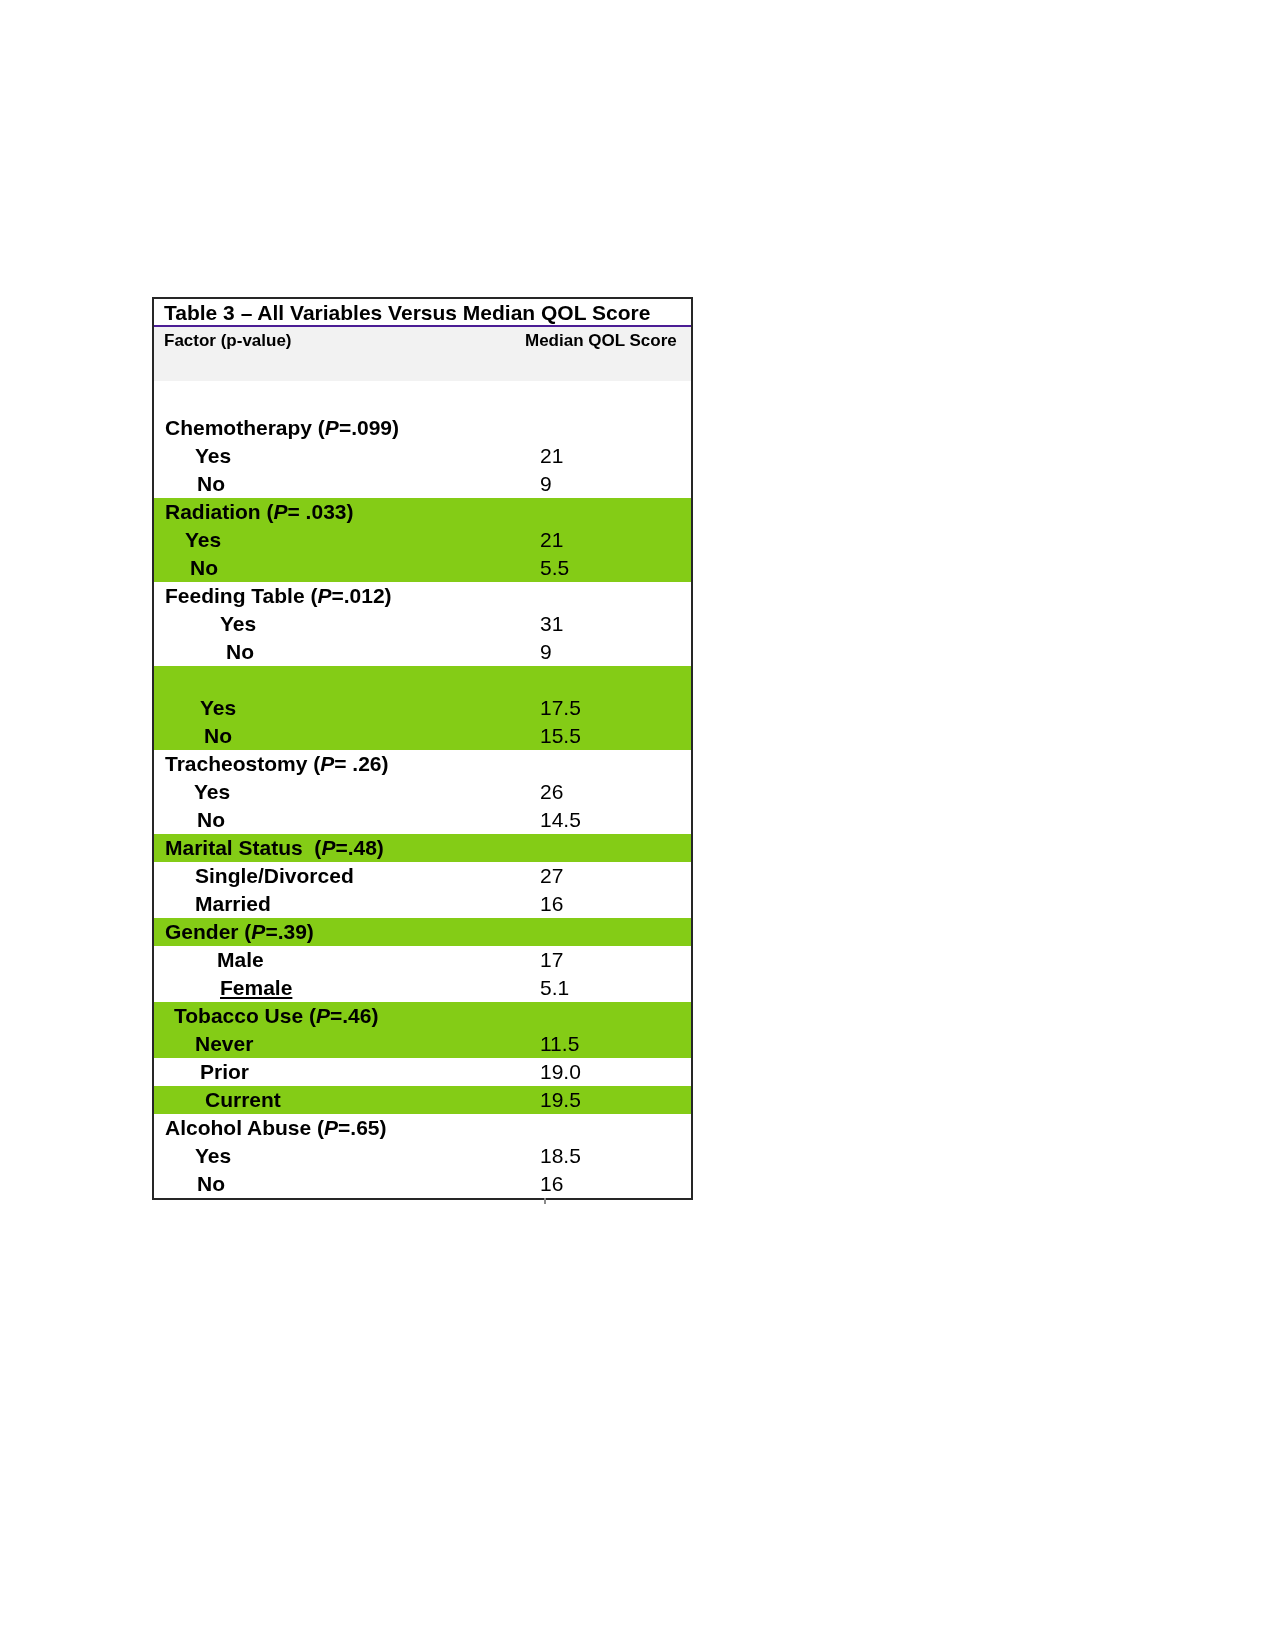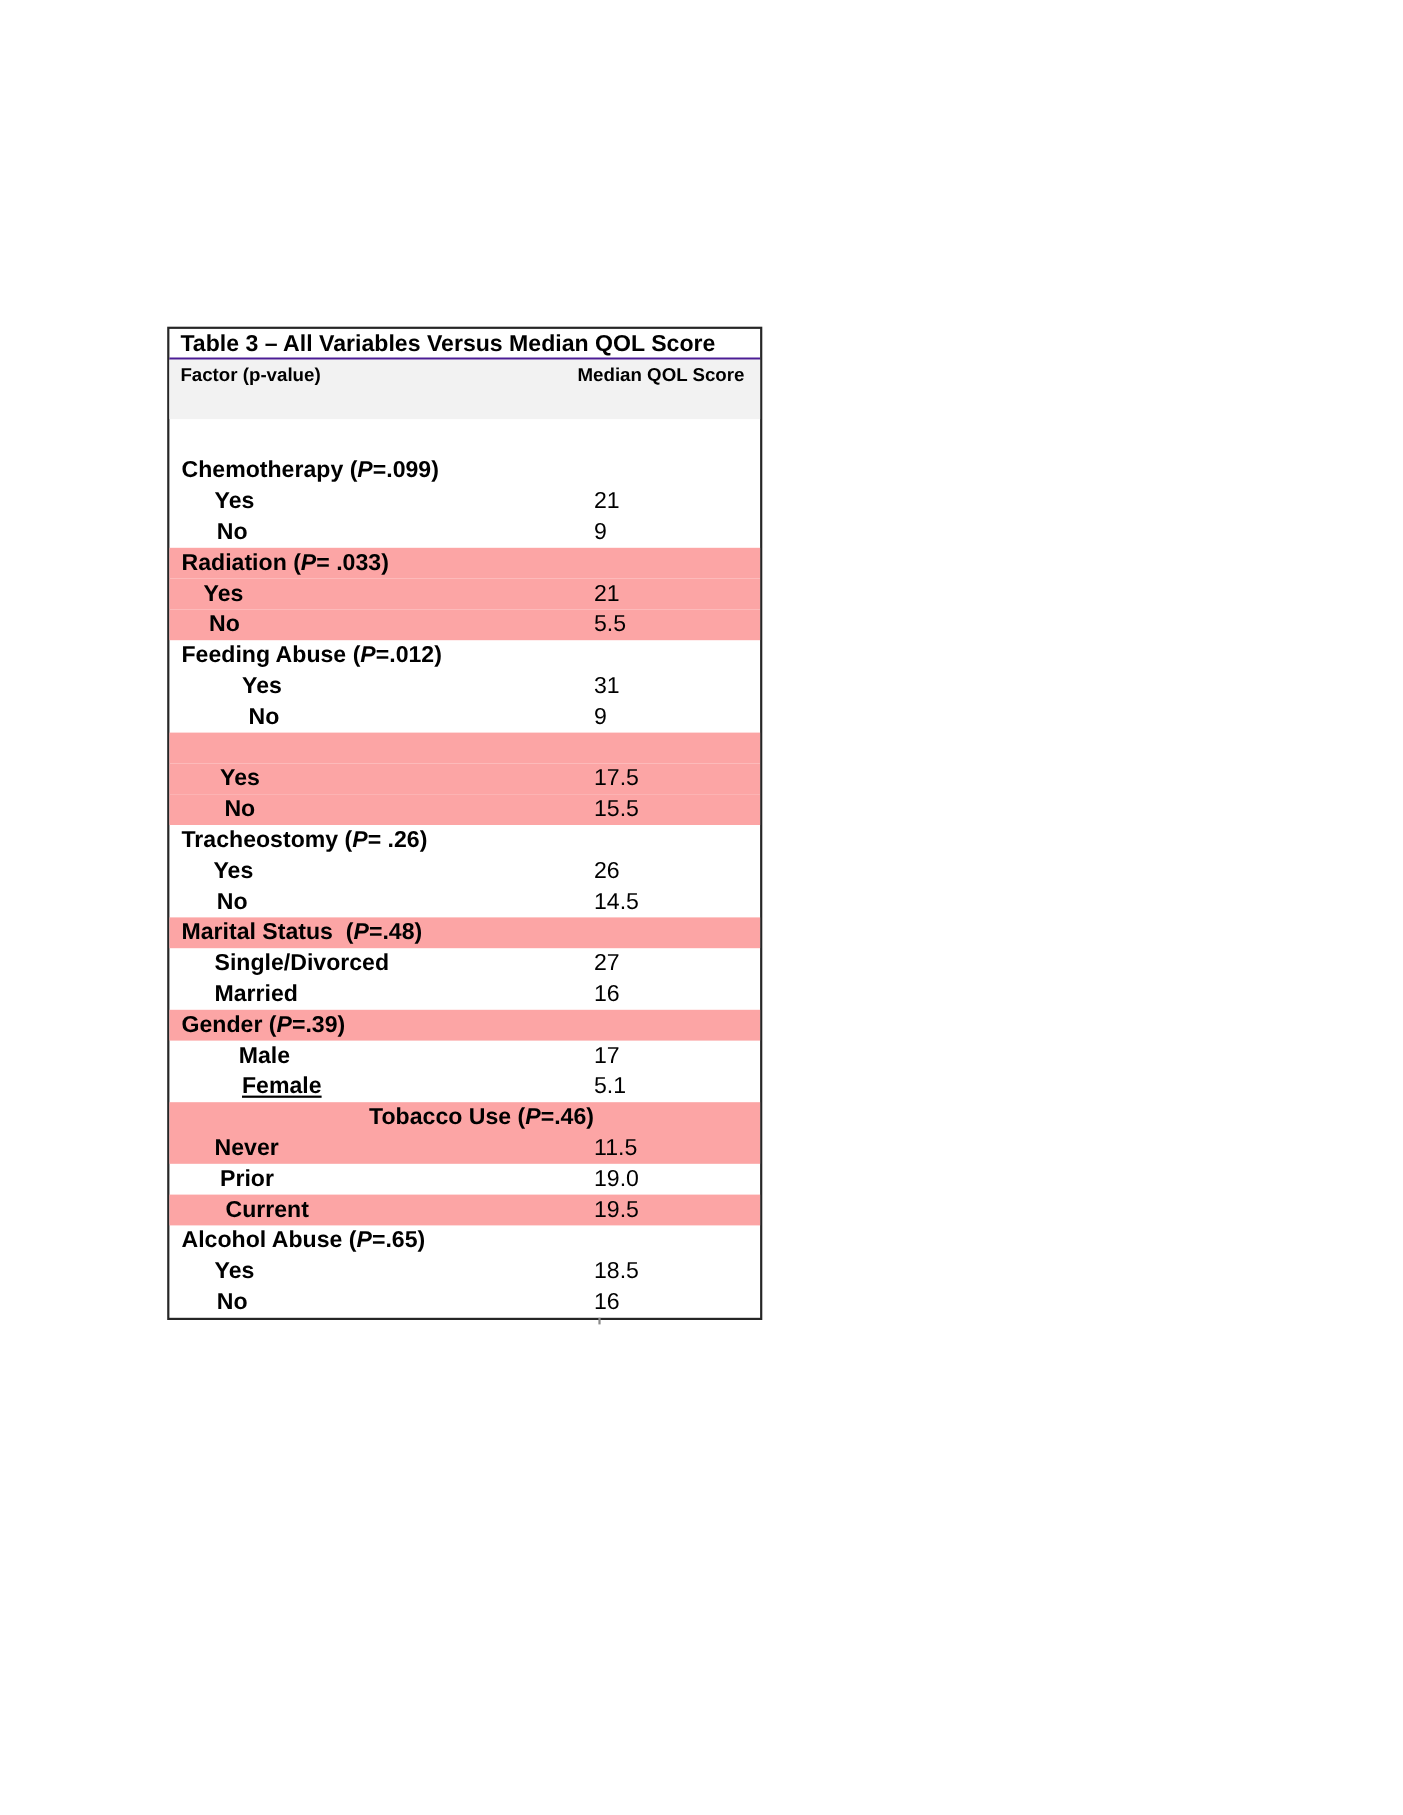--- a/index.html
+++ b/index.html
@@ -45,21 +45,21 @@
     padding-top:1px;
     line-height:26px;
     text-align:justify;
   }
   .rows{width:100%;margin-top:33px;}
   .row{
     display:flex;
     height:28px;line-height:28px;
     font-size:21px;
   }
-  .row.shaded{background:#fca5a5;}
+  .row.shaded{background:#84cc16;}
   .row .label{
     flex:1;
     font-weight:bold;
     white-space:pre;
     overflow:hidden;
     box-sizing:border-box;
   }
   .row .label i{font-style:italic;}
   .row .value{
     width:151px;
@@ -101,21 +101,21 @@
         </div>
         <div class="row shaded">
           <div class="label" style="padding-left: 31px;">Yes</div>
           <div class="value">21</div>
         </div>
         <div class="row shaded">
           <div class="label" style="padding-left: 36px;">No</div>
           <div class="value">5.5</div>
         </div>
         <div class="row">
-          <div class="label" style="padding-left: 11px;"><span>Feeding Abuse (</span><i>P</i><span>=.012)</span></div>
+          <div class="label" style="padding-left: 11px;"><span>Feeding Table (</span><i>P</i><span>=.012)</span></div>
           <div class="value"></div>
         </div>
         <div class="row">
           <div class="label" style="padding-left: 66px;">Yes</div>
           <div class="value">31</div>
         </div>
         <div class="row">
           <div class="label" style="padding-left: 72px;">No</div>
           <div class="value">9</div>
         </div>
@@ -160,21 +160,21 @@
         </div>
         <div class="row">
           <div class="label" style="padding-left: 63px;">Male</div>
           <div class="value">17</div>
         </div>
         <div class="row">
           <div class="label" style="padding-left: 66px; text-decoration: underline;">Female</div>
           <div class="value">5.1</div>
         </div>
         <div class="row shaded">
-          <div class="label" style="padding-left: 20px; text-align: right;"><span>Tobacco Use (</span><i>P</i><span>=.46)</span></div>
+          <div class="label" style="padding-left: 20px;"><span>Tobacco Use (</span><i>P</i><span>=.46)</span></div>
           <div class="value"></div>
         </div>
         <div class="row shaded">
           <div class="label" style="padding-left: 41px;">Never</div>
           <div class="value">11.5</div>
         </div>
         <div class="row">
           <div class="label" style="padding-left: 46px;">Prior</div>
           <div class="value">19.0</div>
         </div>

